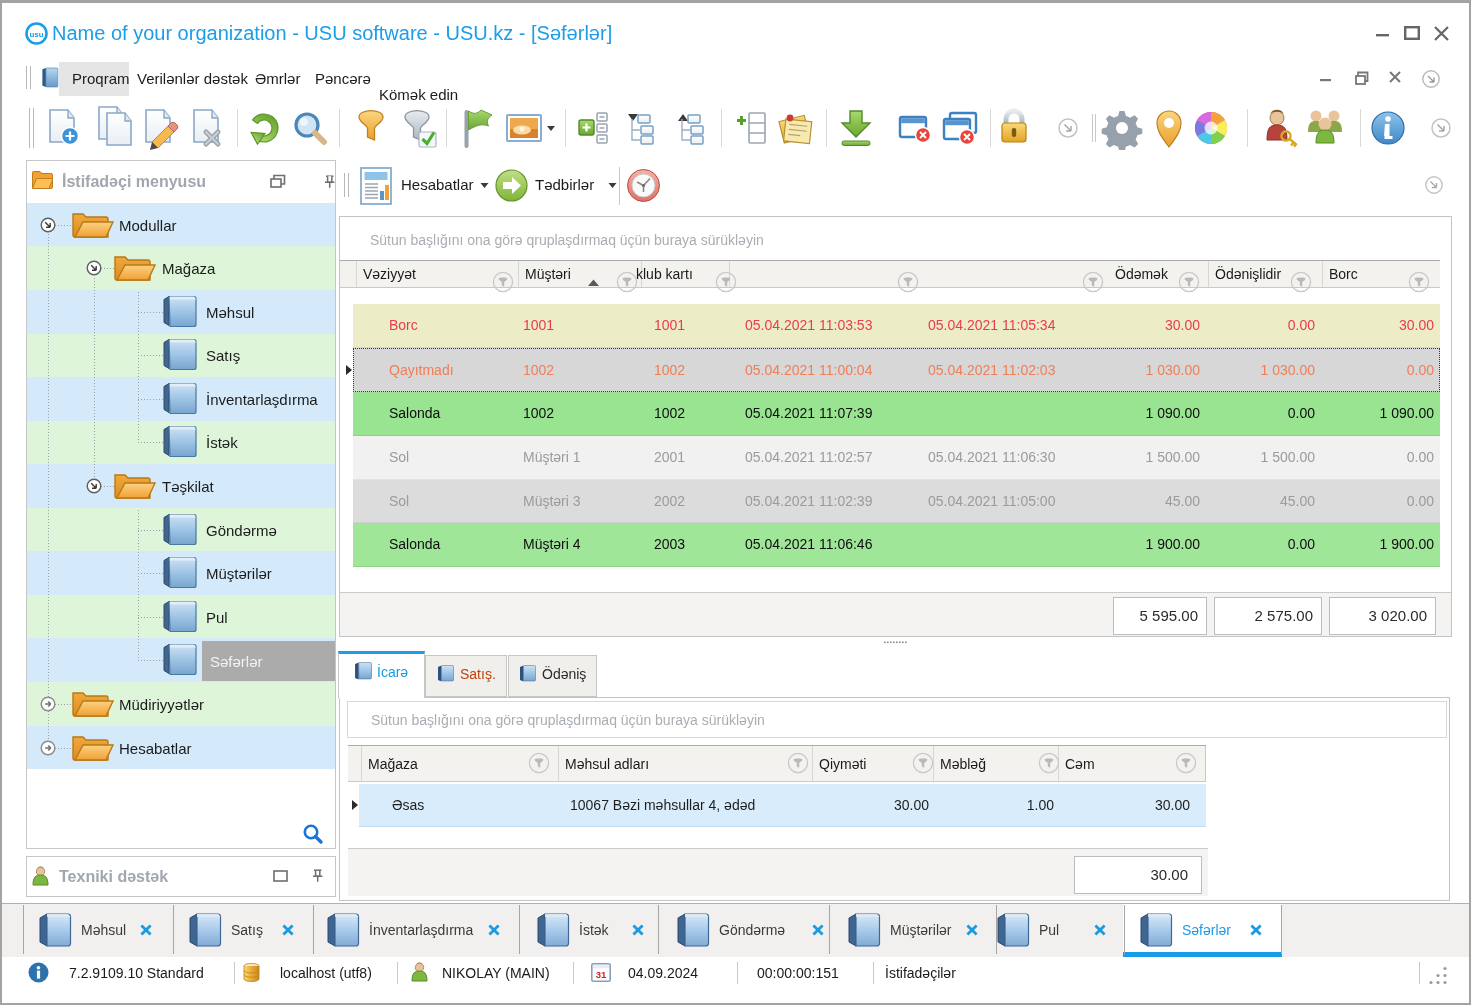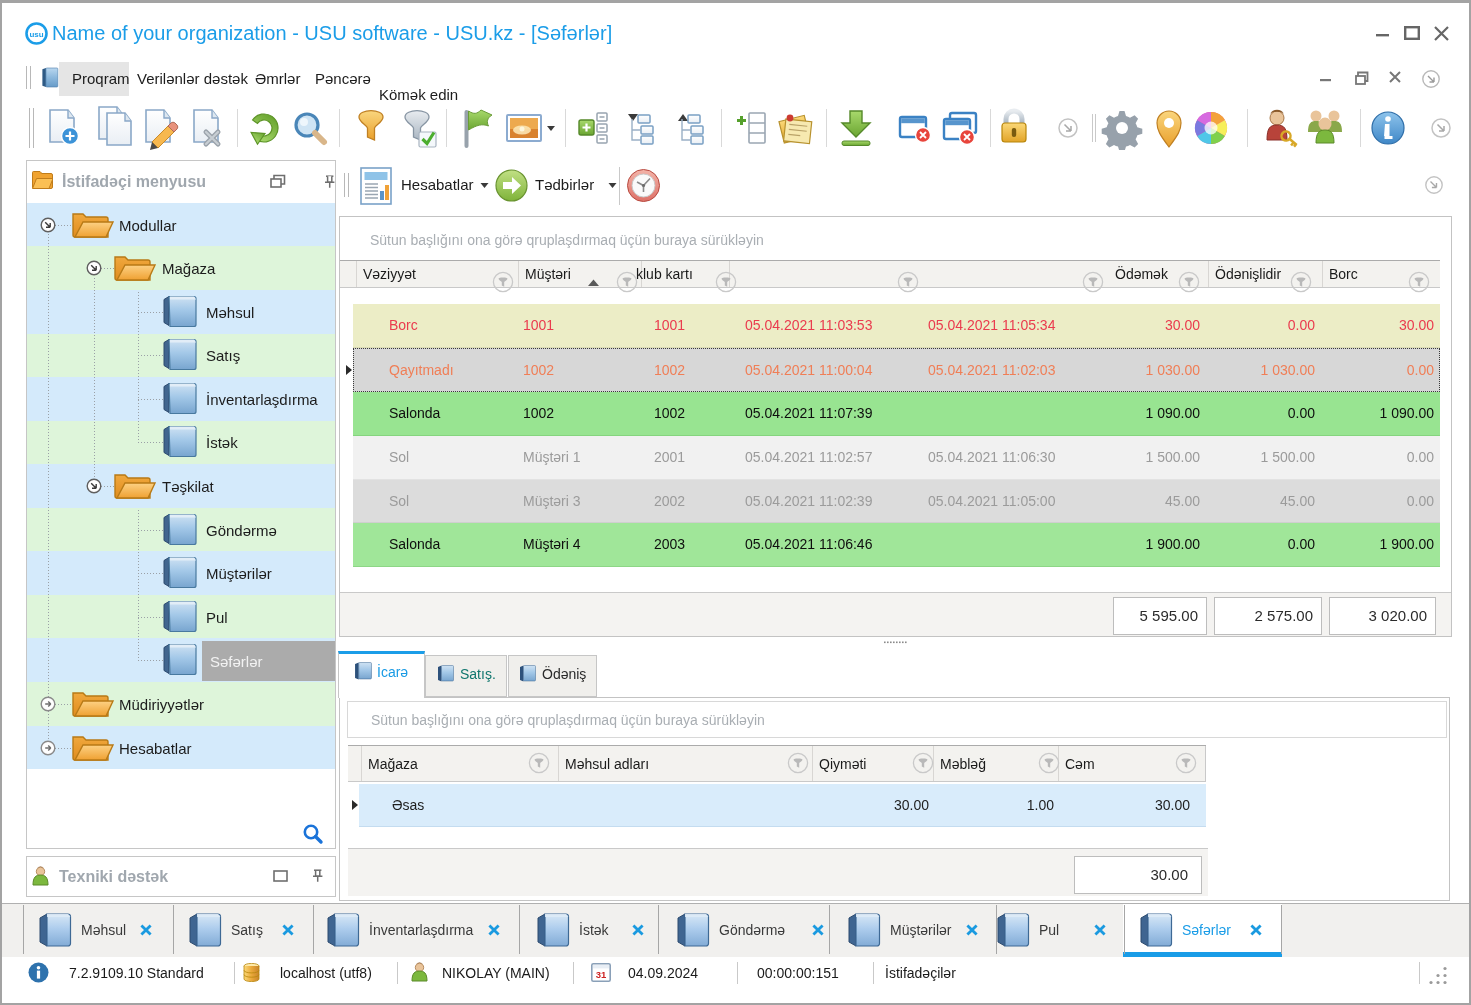--- a/index.html
+++ b/index.html
@@ -611,21 +611,21 @@
 <div class="abs" style="left:336px;top:651px;width:87px;height:47px;background:#fff;border:1px solid #c6c6c6;border-top:3px solid #1b9de8;border-bottom:none;z-index:3"></div>
 <svg class="abs" style="left:352px;top:662px;z-index:4" width="18" height="18" viewBox="0 0 34 32">
   <path d="M2 3 L9 0 V32 L2 29 Z" fill="#2d517b"></path>
         <rect x="9" y="0" width="24" height="31" rx="2" fill="url(#bkc)" stroke="#3e6995"></rect>
 </svg>
 <div class="abs" style="left:375px;top:664px;font-size:14px;color:#189ae4;z-index:4">İcarə</div>
 <svg class="abs" style="left:435px;top:665px;z-index:4" width="17" height="17" viewBox="0 0 34 32">
   <path d="M2 3 L9 0 V32 L2 29 Z" fill="#2d517b"></path>
         <rect x="9" y="0" width="24" height="31" rx="2" fill="url(#bkc)" stroke="#3e6995"></rect>
 </svg>
-<div class="abs" style="left:458px;top:666px;font-size:14px;color:#0f766e;z-index:4">Satış.</div>
+<div class="abs" style="left:458px;top:666px;font-size:14px;color:#c2410c;z-index:4">Satış.</div>
 <svg class="abs" style="left:517px;top:665px;z-index:4" width="17" height="17" viewBox="0 0 34 32">
   <path d="M2 3 L9 0 V32 L2 29 Z" fill="#2d517b"></path>
         <rect x="9" y="0" width="24" height="31" rx="2" fill="url(#bkc)" stroke="#3e6995"></rect>
 </svg>
 <div class="abs" style="left:540px;top:666px;font-size:14px;color:#2a2a2a;z-index:4">Ödəniş</div>
 <div class="gc" style="left:337px;top:697px;width:1111px;height:204px"></div>
 <div class="abs" style="left:345px;top:701px;width:1100px;height:37px;background:#fff;border:1px solid #d8d8d8"></div>
 <div class="gptext" style="left:369px;top:712px">Sütun başlığını ona görə qruplaşdırmaq üçün buraya sürükləyin</div>
 <div class="ghead" style="left:346px;top:745px;width:858px;height:37px">
   <div class="hcell" style="left:0;width:14px"></div>
@@ -640,20 +640,21 @@
         </div>
   <div class="hcell" style="left:586px;width:125px">
           <span>Məbləğ</span>
         </div>
   <div class="hcell" style="left:711px;width:147px;border-right:1px solid #c9c9c9">
           <span>Cəm</span>
         </div>
 </div>
 <div class="abs" style="left:357px;top:784px;width:847px;height:43px;background:#d9ecfb;border-bottom:1px solid #c4dcf0;font-size:14px;color:#1e1e1e">
   <span class="abs" style="left:33px;line-height:42px">Əsas</span>
+  <span class="abs" style="left:211px;line-height:42px">10067 Bəzi məhsullar 4, ədəd</span>
   <span class="abs" style="left:480px;width:90px;text-align:right;line-height:42px">30.00</span>
   <span class="abs" style="left:605px;width:90px;text-align:right;line-height:42px">1.00</span>
   <span class="abs" style="left:731px;width:100px;text-align:right;line-height:42px">30.00</span>
 </div>
 <svg class="abs" style="left:349px;top:799px" width="8" height="12" viewBox="0 0 8 12">
         <path d="M1 1 L7 6 L1 11 Z" fill="#2a2a2a"></path>
       </svg>
 <div class="gfoot" style="left:346px;top:848px;width:860px;height:48px"></div>
 <div class="fbox" style="left:1072px;top:856px;width:128px;height:38px;line-height:36px;padding-right:13px">30.00</div>
 <div class="abs" style="left:0px;top:903px;width:1467px;height:54px;background:#f1f0ee;border-top:1px solid #b0b0b0"></div>

